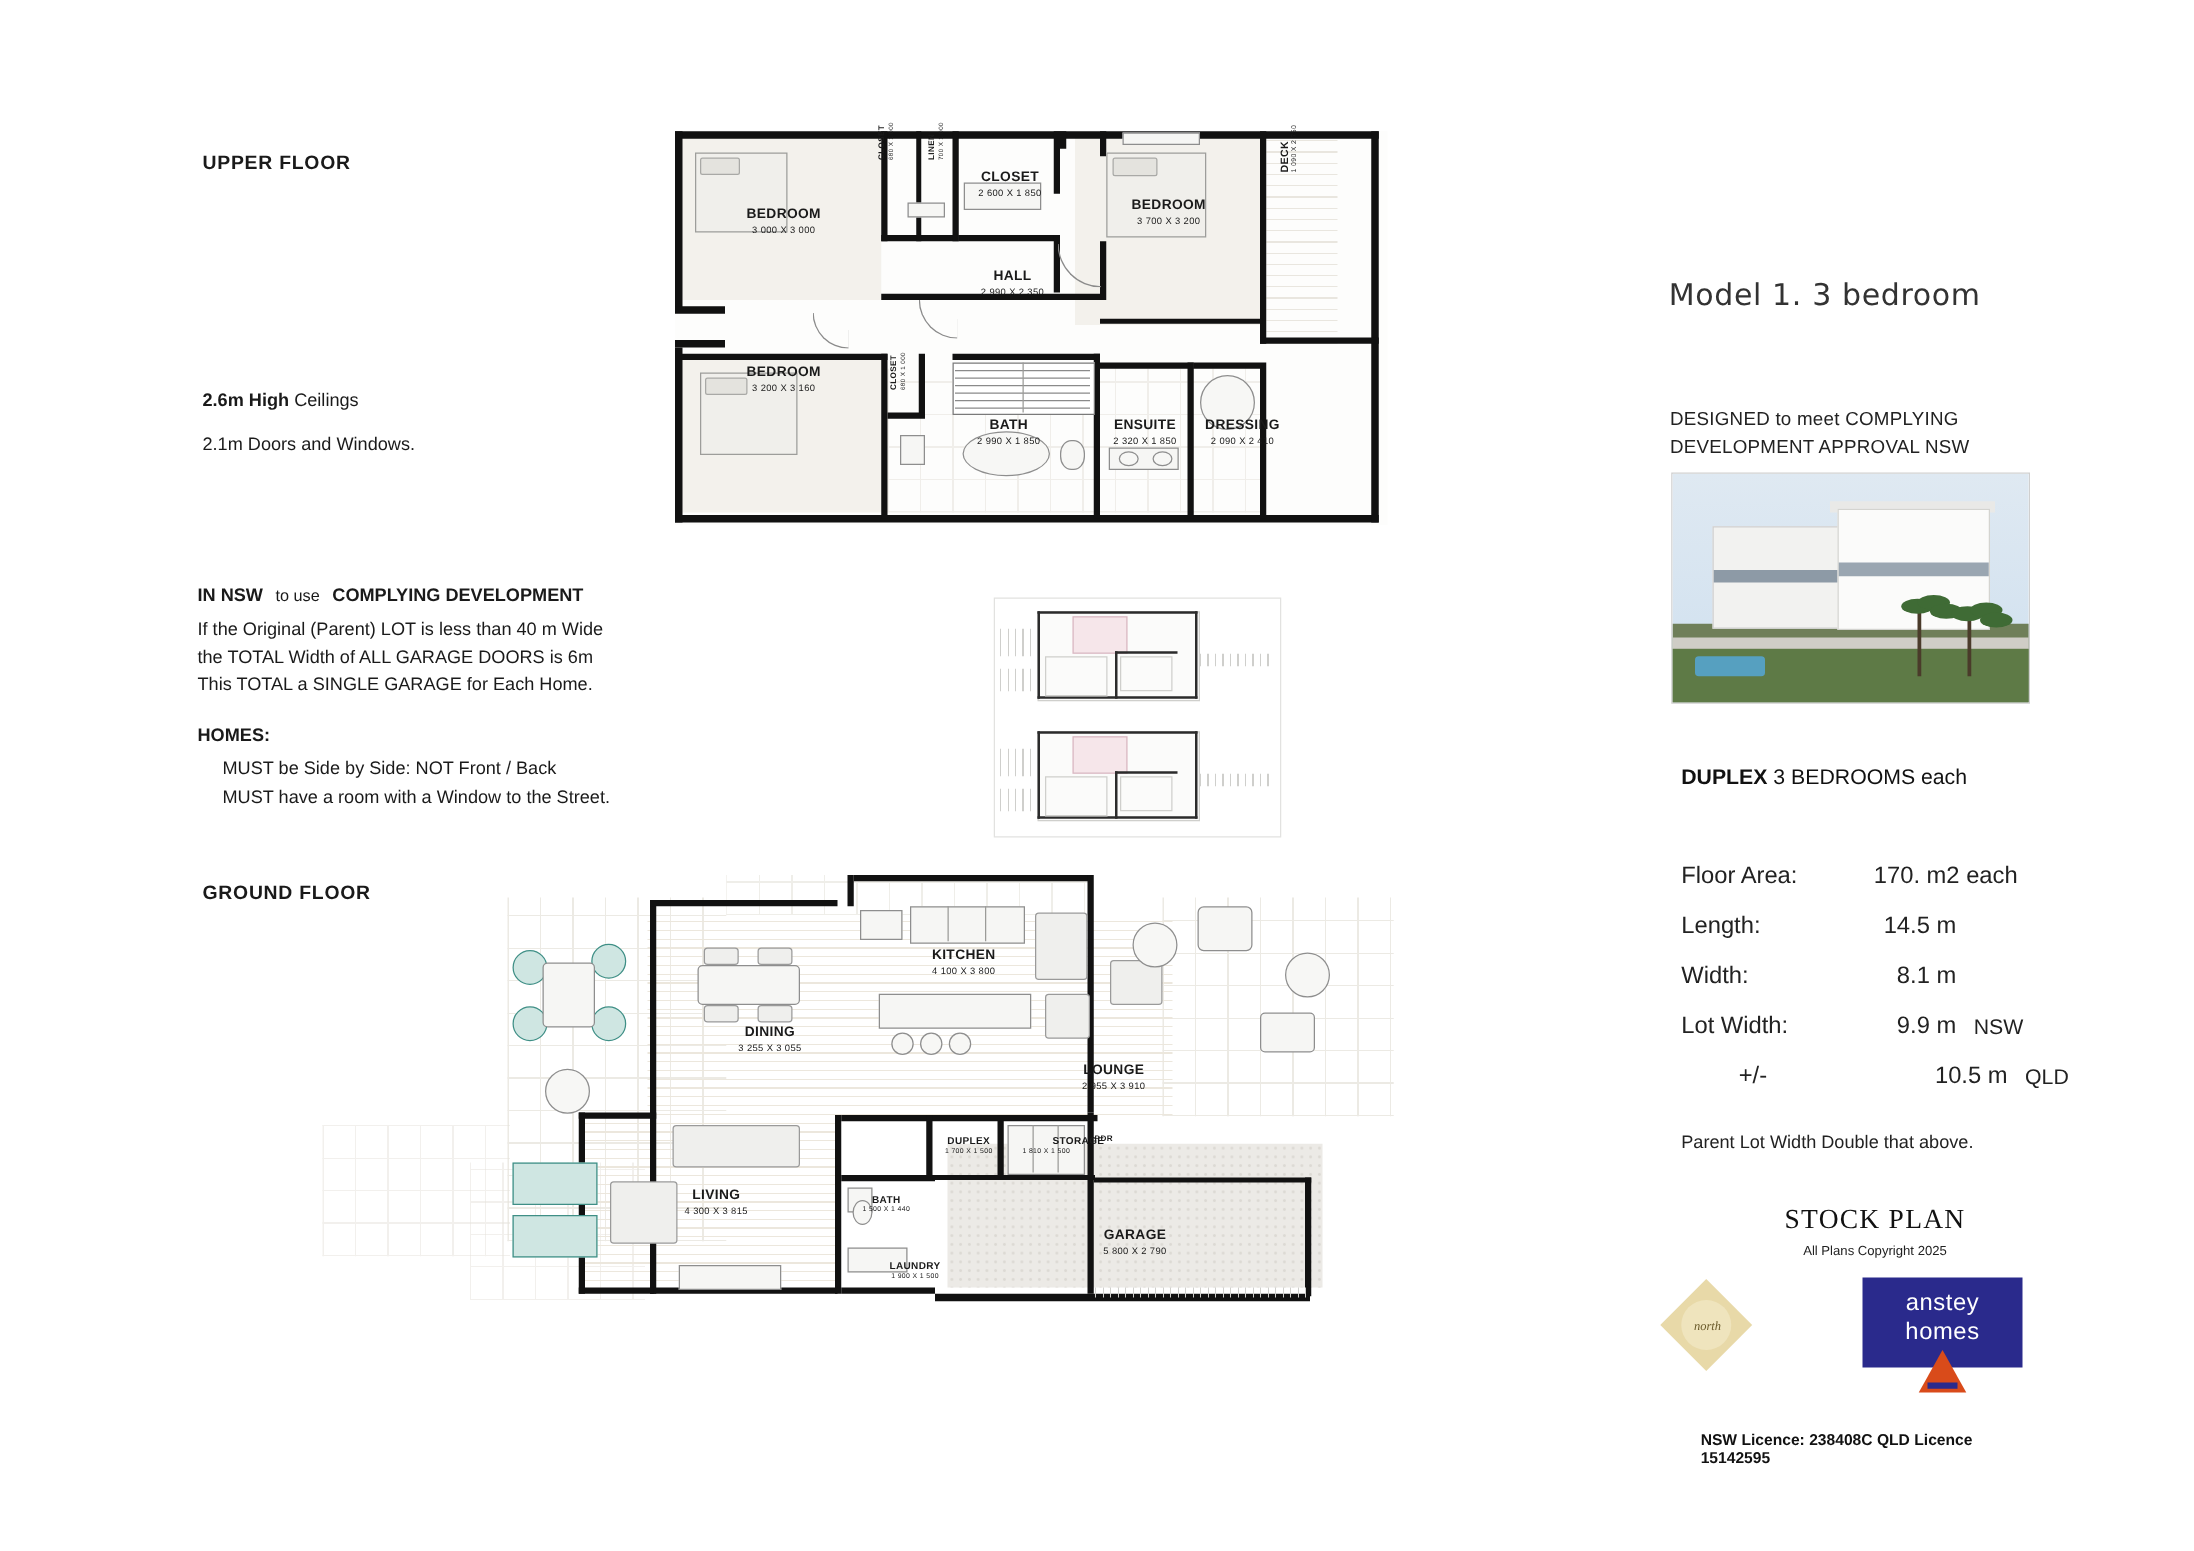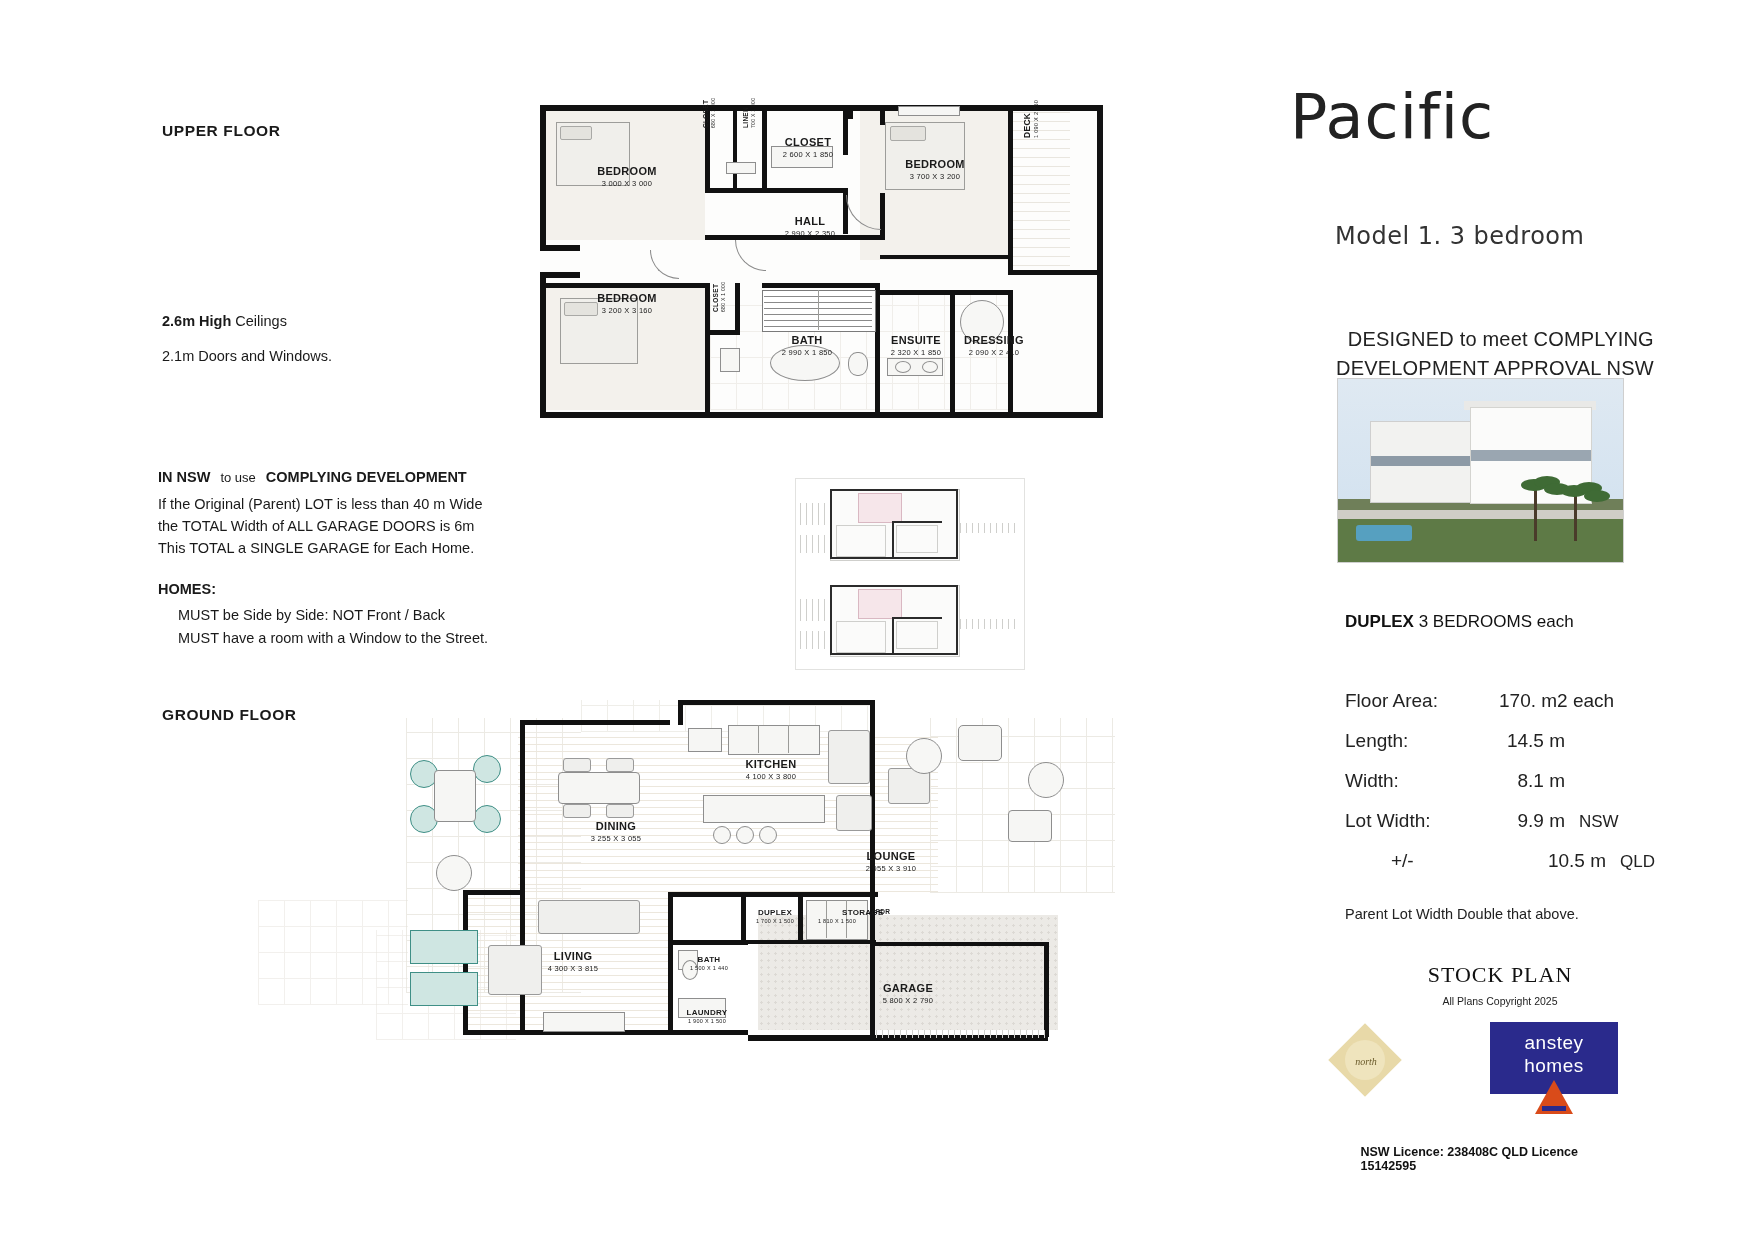--- a/index.html
+++ b/index.html
@@ -26,21 +26,21 @@
   .brand{
     position:absolute;left:1290px;top:80px;
     font-family:"DejaVu Sans", sans-serif;
     font-size:62px;letter-spacing:1px;color:#222;
   }
   .model{
     position:absolute;left:1335px;top:222px;
     font-family:"DejaVu Sans", sans-serif;
     font-size:24px;color:#333;letter-spacing:.5px;
   }
-  .designed{position:absolute;left:1336px;top:325px;font-size:20px;line-height:1.45;color:#222;letter-spacing:.2px;text-align:right;}
+  .designed{position:absolute;left:1336px;top:325px;font-size:15px;line-height:1.45;color:#222;letter-spacing:.2px;}
   .duplex{position:absolute;left:1345px;top:612px;font-size:17px;color:#111;}
   .duplex b{font-weight:bold;}
   .specs{position:absolute;left:1345px;top:690px;width:310px;font-size:19px;color:#222;}
   .specrow{display:flex;align-items:flex-end;margin-bottom:18px;}
   .specrow .k{width:128px;}
   .specrow .v{width:92px;text-align:right;}
   .specrow .u{padding-left:14px;font-size:17px;}
   .parentnote{position:absolute;left:1345px;top:906px;font-size:14.5px;color:#222;}
   .stockplan{position:absolute;left:1500px;top:962px;transform:translateX(-50%);
     font-family:"Liberation Serif", serif;font-size:22px;letter-spacing:1px;color:#111;}
@@ -393,34 +393,33 @@
       <div class="dm" style="font-size:5.5px;">1 500 X 1 440</div>
     </div>
     <div class="lbl" style="left:490px;top:208px;width:54px;">
       <div class="nm" style="font-size:8px;">DUPLEX</div>
       <div class="dm" style="font-size:5.5px;">1 700 X 1 500</div>
     </div>
     <div class="lbl" style="left:548px;top:208px;width:62px;">
       <div class="nm" style="font-size:8px;padding-left:36px;">STORAGE</div>
       <div class="dm" style="font-size:5.5px;">1 810 X 1 500</div>
     </div>
-    <div class="lbl" style="left:416px;top:308px;width:66px;">
+    <div class="lbl" style="left:441px;top:308px;width:66px;">
       <div class="nm" style="font-size:8px;">LAUNDRY</div>
       <div class="dm" style="font-size:5.5px;">1 900 X 1 500</div>
     </div>
     <div class="lbl" style="left:585px;top:282px;width:130px;">
       <div class="nm">GARAGE</div>
       <div class="dm">5 800 X 2 790</div>
     </div>
     <div class="lbl" style="left:613px;top:208px;width:24px;">
       <div class="nm" style="font-size:6.5px;">PDR</div>
     </div>
   </div>
 
-  <div class="brand">Pacific</div>
   <div class="model">Model 1.  3 bedroom</div>
 
   <div class="designed">
     <div>DESIGNED   to meet  COMPLYING</div>
     <div>DEVELOPMENT APPROVAL NSW</div>
   </div>
 
   <div class="render">
     <div class="sky"></div>
     <div class="ground"></div>

